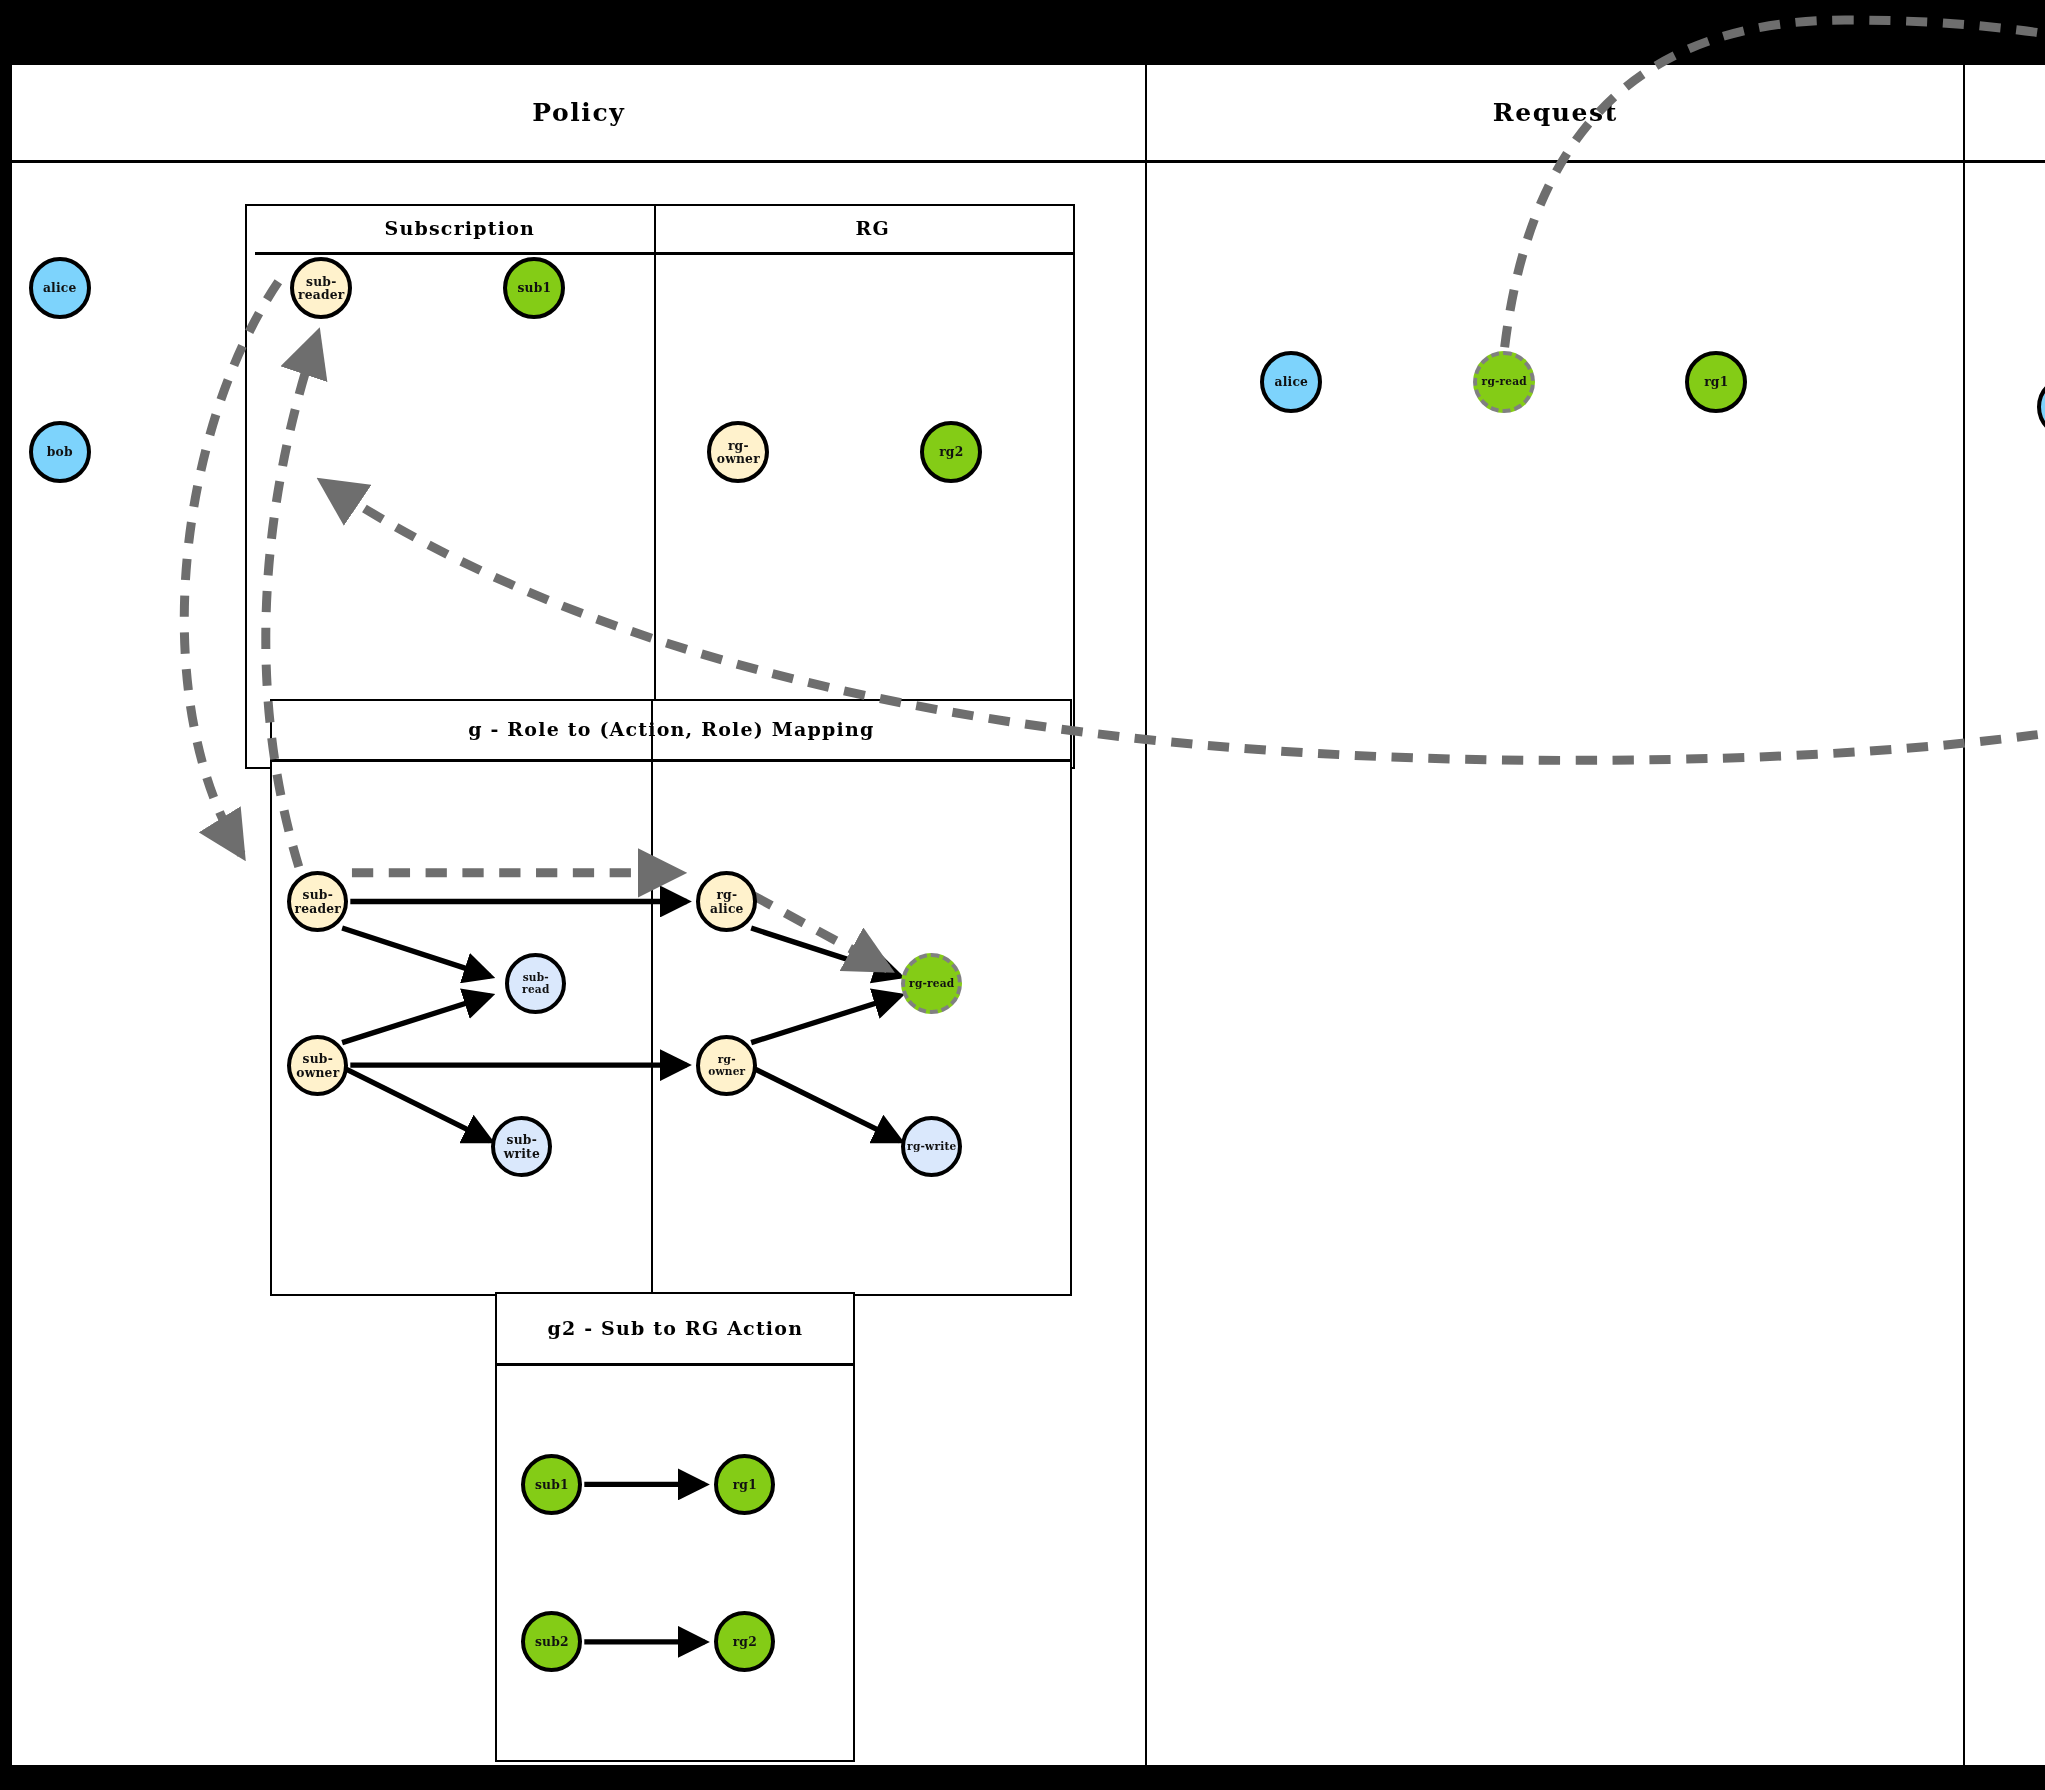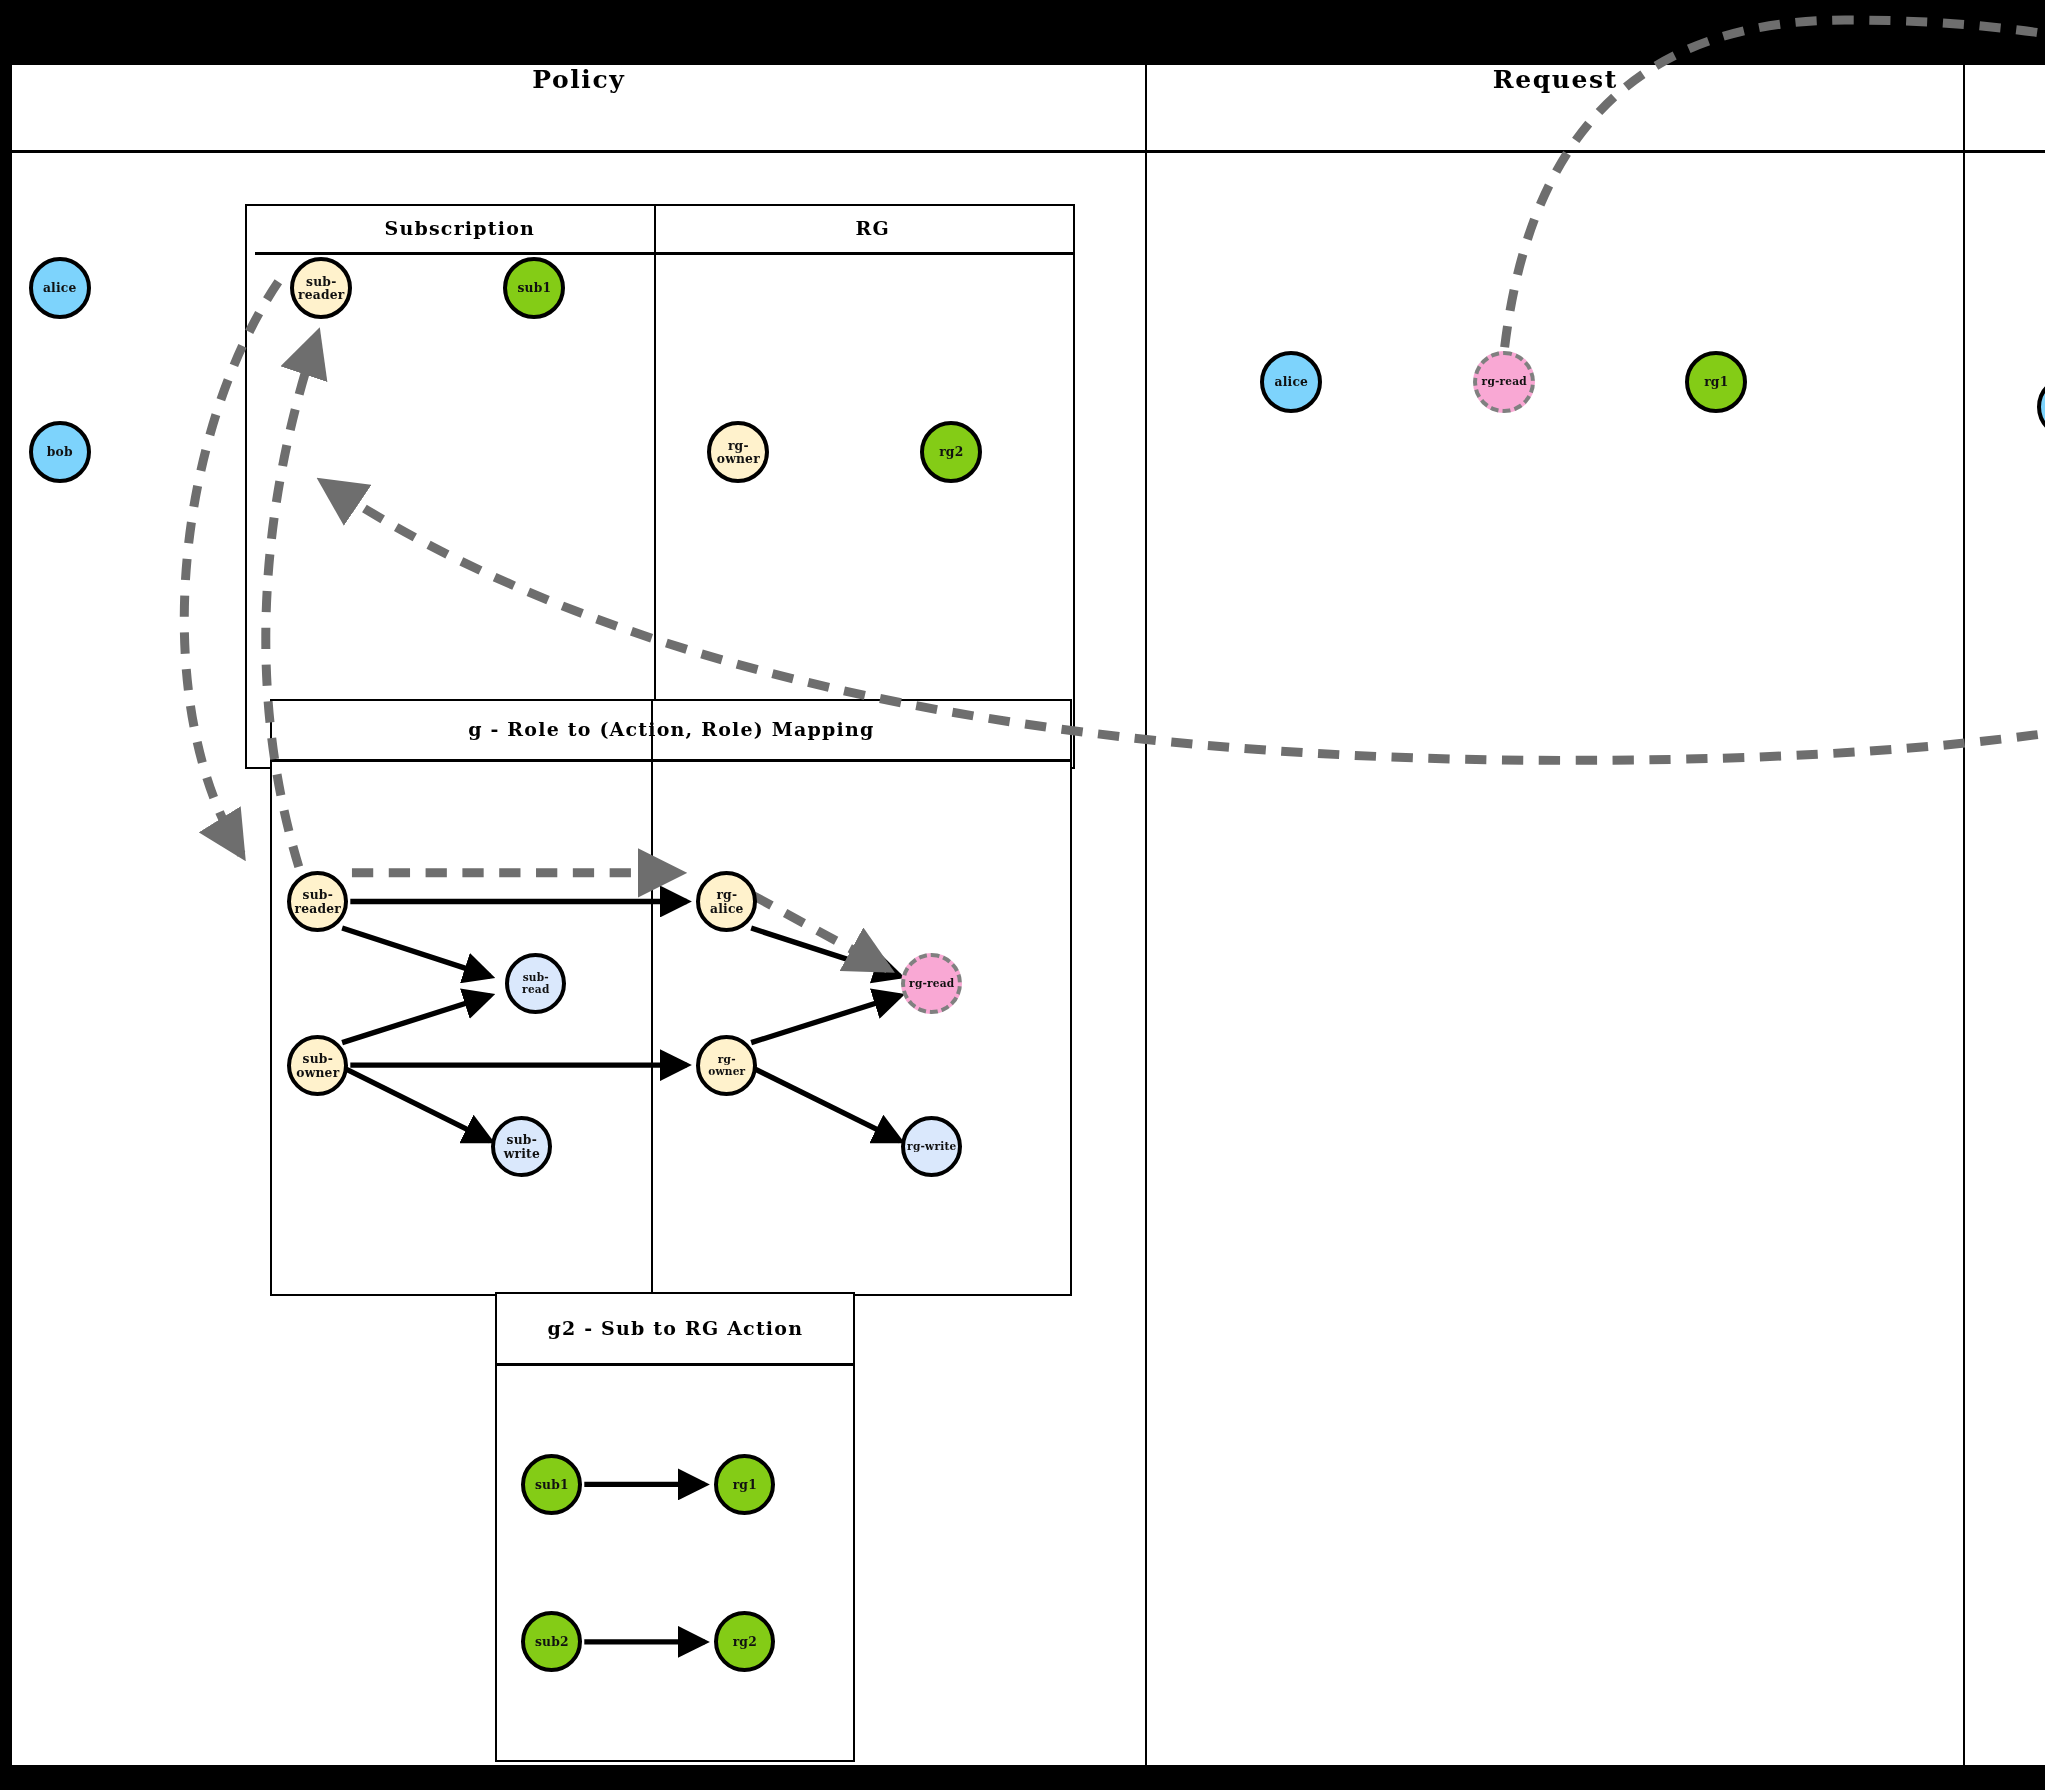--- a/index.html
+++ b/index.html
@@ -2,42 +2,42 @@
 <html style="font-size:6.5px"><head>
 <meta charset="utf-8">
 <style>
   html,body{margin:0;padding:0;background:#000;}
   body{width:3258px;height:1790px;font-family:"DejaVu Sans Mono",monospace;}
 
   #stage{position:absolute;left:0;top:0;width:3258px;height:1790px;background:#000;overflow:hidden;}
   #canvas{position:absolute;left:12.3px;top:65px;width:3234px;height:1700px;background:#fff;}
 
   
-  .lane-header{position:absolute;top:0;height:88px;border-bottom:3.7px solid #000;box-sizing:border-box;
-               display:flex;justify-content:center;background:#fff;}
+  .lane-header{position:absolute;top:0;height:98px;border-bottom:3.7px solid #000;box-sizing:border-box;
+               display:flex;align-items:center;justify-content:center;background:#fff;}
   .lane-header span{font-family:"DejaVu Serif",serif;font-weight:bold;font-size:25px;letter-spacing:1.6px;color:#000;}
   .lane-sep{position:absolute;top:0;bottom:0;width:2px;background:#000;}
 
   
   .box{position:absolute;box-sizing:border-box;border:2px solid #000;background:#fff;}
   .box-hdr{position:absolute;left:0;right:0;top:0;box-sizing:border-box;border-bottom:3.3px solid #000;
            display:flex;align-items:center;justify-content:center;text-align:center;}
   .box-hdr span{font-family:"DejaVu Serif",serif;font-weight:bold;font-size:19px;letter-spacing:1.2px;color:#000;line-height:1.22;}
   .vsplit{position:absolute;top:0;bottom:0;width:1.6px;background:#000;}
 
   
   .node{position:absolute;box-sizing:border-box;border:4.5px solid #000;border-radius:50%;
         display:flex;align-items:center;justify-content:center;text-align:center;z-index:6;}
   .node span{font-family:"DejaVu Serif",serif;font-weight:bold;font-size:12.3px;color:#111;
              line-height:1.08;letter-spacing:0.2px;white-space:pre-line;}
   .n-pink{background:#7dd3fc;}
   .n-yellow{background:#fff2cc;}
   .n-blue{background:#dae8fc;}
   .n-green{background:#84cc16;}
-  .n-dashed{border:4.5px dashed #808080;background:#f9a8d4;}
+  .n-dashed{border:4.5px dashed #808080;background:#84cc16;}
 
   svg.overlay{position:absolute;left:0;top:0;width:3234px;height:1700px;overflow:visible;z-index:4;pointer-events:none;}
 </style>
 </head>
 <body>
 
 <div id="stage">
 <div id="canvas">
 
   <div class="lane-header" style="left:0;width:1133px;">

